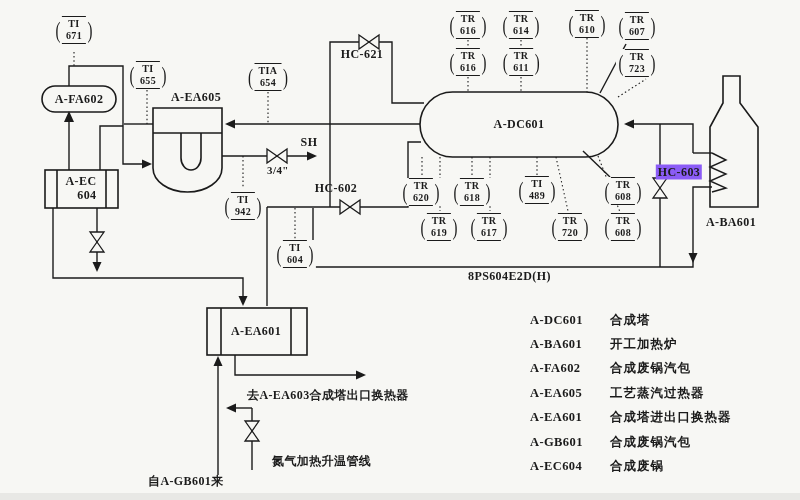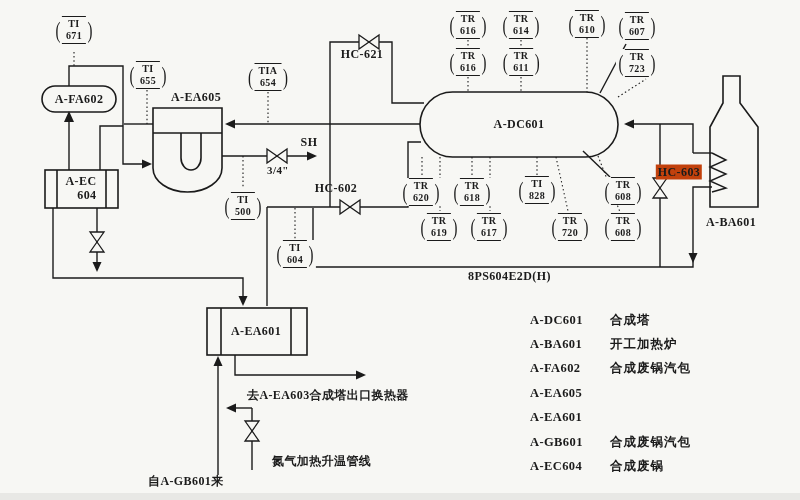--- a/index.html
+++ b/index.html
@@ -13,21 +13,21 @@
   .arrow{fill:#1b1b1b;stroke:none;}
   .bubble{position:absolute;transform:translate(-50%,-50%);display:flex;align-items:center;
           background:#f7f7f4;padding:0 1px;}
   .bubble .par{font-size:24px;font-weight:400;line-height:1;transform:scaleX(.62);}
   .tb{display:flex;flex-direction:column;align-items:center;
       border-top:1.6px solid #1b1b1b;border-bottom:1.6px solid #1b1b1b;
       padding:1px 4px;font-size:10px;font-weight:700;line-height:1.2;letter-spacing:.4px;}
   .lab{position:absolute;transform:translate(-50%,-50%);font-weight:700;font-size:12px;
        letter-spacing:.4px;white-space:nowrap;}
   .lab.sm{font-size:11px;}
-  .lab.bg{background:#c2410c;padding:0 2px;}
+  .lab.bg{background:#8b5cf6;padding:0 2px;}
   .lab.la{transform:translate(0,-50%);text-align:right;}
   .lab.two{text-align:right;line-height:1.15;font-size:12px;}
   .legend{position:absolute;left:530px;top:308px;}
   .leg-row{display:flex;height:24.4px;align-items:center;font-weight:700;font-size:12.5px;}
   .leg-tag{width:80px;letter-spacing:.4px;}
   .leg-desc{letter-spacing:1px;}
   .bottom-strip{position:absolute;left:0;bottom:0;width:800px;height:7px;background:#e8e8e5;}
 </style>
 </head>
 <body>
@@ -158,21 +158,21 @@
       <span class="tb">
         <span>TIA</span>
         <span>654</span>
       </span>
       <span class="par">)</span>
     </div>
   <div class="bubble" style="left:243px;top:206px">
       <span class="par">(</span>
       <span class="tb">
         <span>TI</span>
-        <span>500</span>
+        <span>942</span>
       </span>
       <span class="par">)</span>
     </div>
   <div class="bubble" style="left:295px;top:254px">
       <span class="par">(</span>
       <span class="tb">
         <span>TI</span>
         <span>604</span>
       </span>
       <span class="par">)</span>
@@ -262,21 +262,21 @@
       <span class="tb">
         <span>TR</span>
         <span>617</span>
       </span>
       <span class="par">)</span>
     </div>
   <div class="bubble" style="left:537px;top:190px">
       <span class="par">(</span>
       <span class="tb">
         <span>TI</span>
-        <span>828</span>
+        <span>489</span>
       </span>
       <span class="par">)</span>
     </div>
   <div class="bubble" style="left:570px;top:227px">
       <span class="par">(</span>
       <span class="tb">
         <span>TR</span>
         <span>720</span>
       </span>
       <span class="par">)</span>
@@ -326,23 +326,25 @@
     <div class="leg-row">
         <span class="leg-tag">A-BA601</span>
         <span class="leg-desc">开工加热炉</span>
       </div>
     <div class="leg-row">
         <span class="leg-tag">A-FA602</span>
         <span class="leg-desc">合成废锅汽包</span>
       </div>
     <div class="leg-row">
         <span class="leg-tag">A-EA605</span>
+        <span class="leg-desc">工艺蒸汽过热器</span>
       </div>
     <div class="leg-row">
         <span class="leg-tag">A-EA601</span>
+        <span class="leg-desc">合成塔进出口换热器</span>
       </div>
     <div class="leg-row">
         <span class="leg-tag">A-GB601</span>
         <span class="leg-desc">合成废锅汽包</span>
       </div>
     <div class="leg-row">
         <span class="leg-tag">A-EC604</span>
         <span class="leg-desc">合成废锅</span>
       </div>
   </div>

